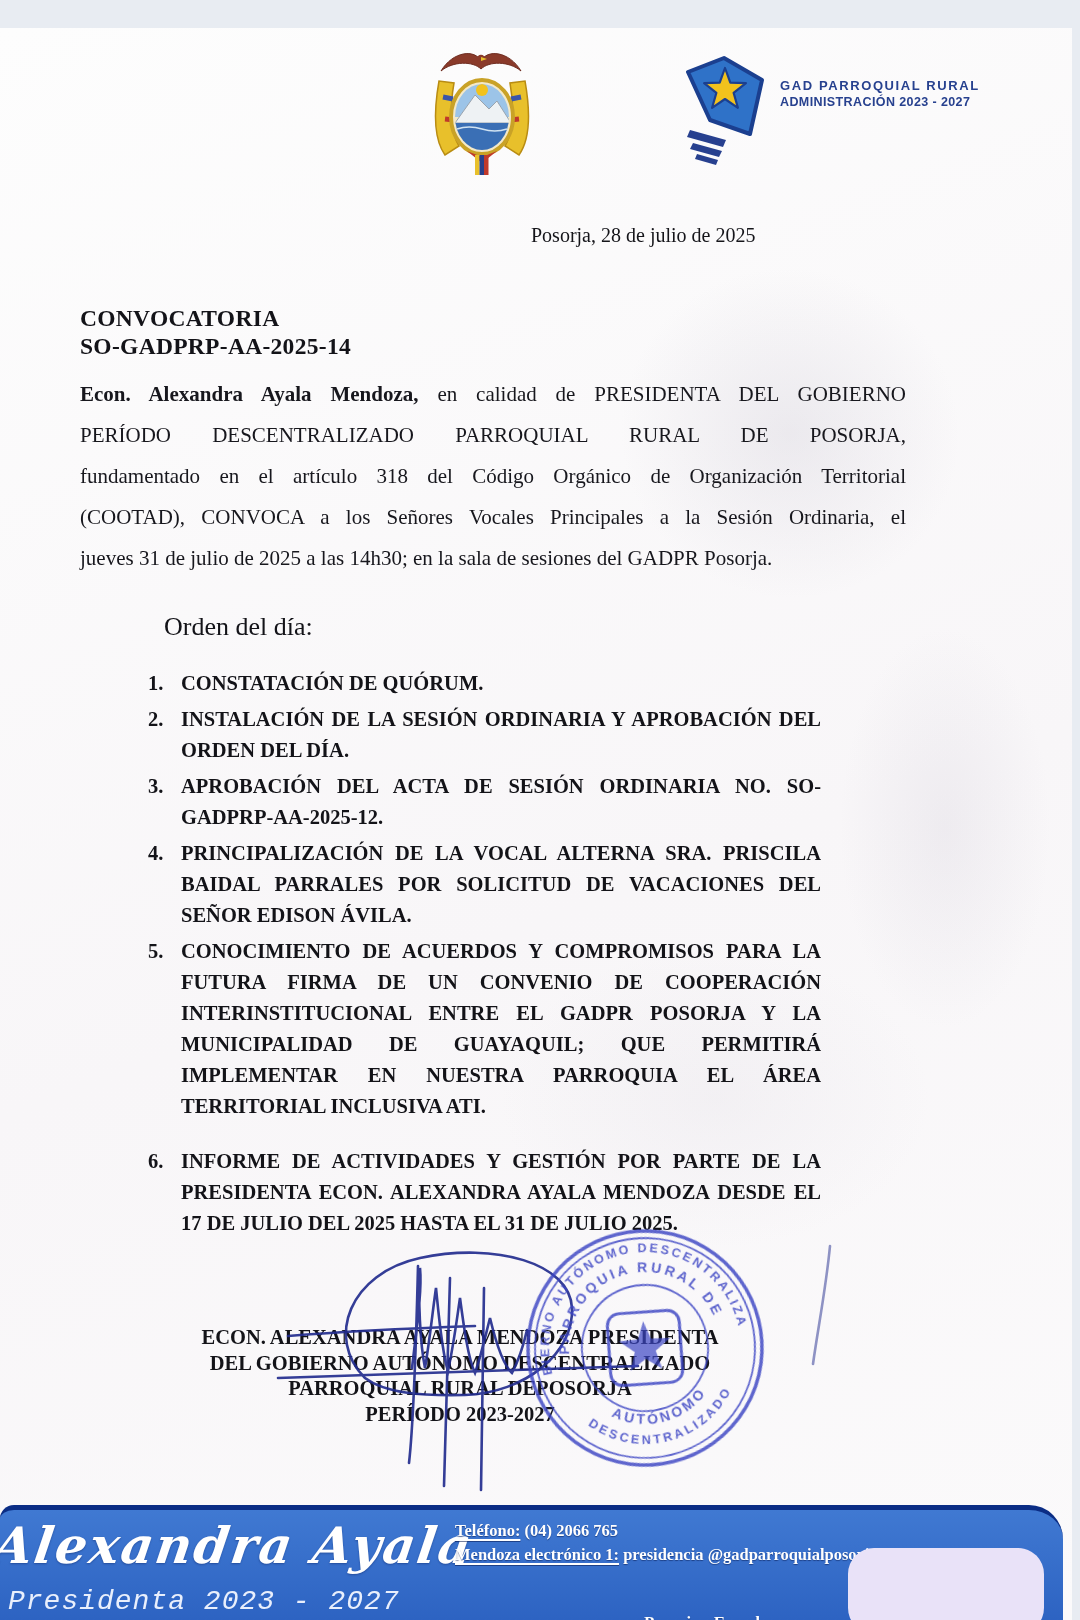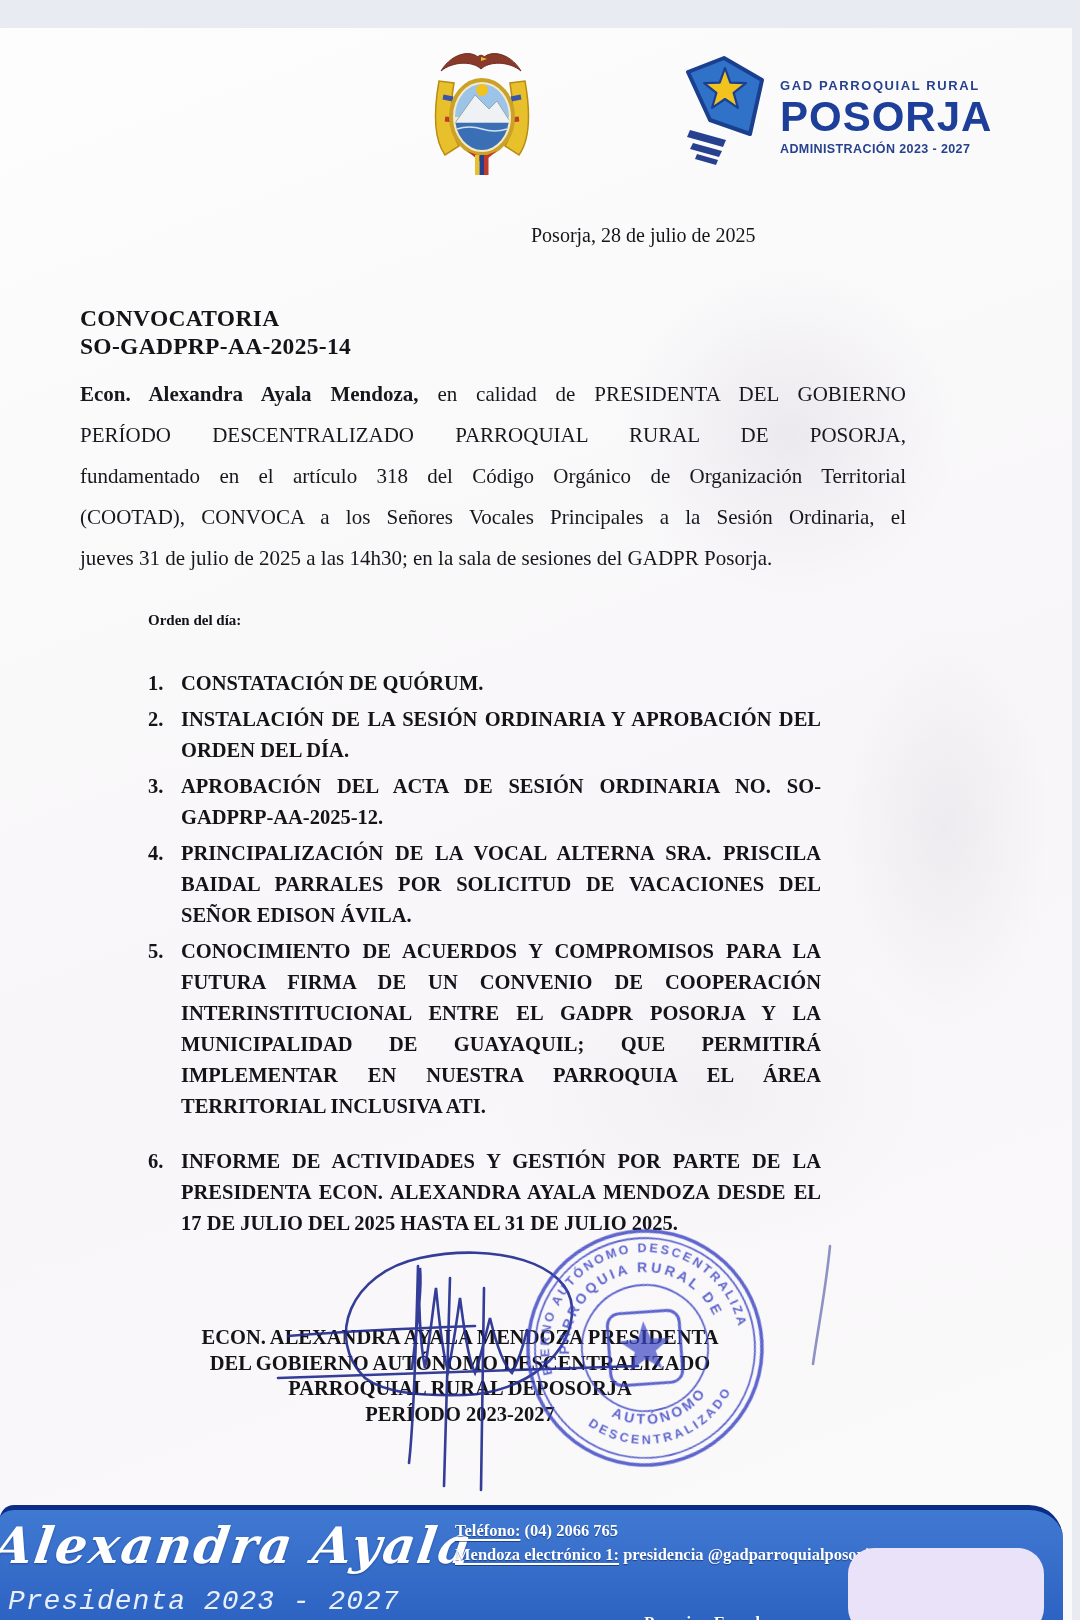--- a/index.html
+++ b/index.html
@@ -31,21 +31,21 @@
 
   .date{position:absolute;left:531px;top:196px;font-size:20px;font-weight:normal;color:#15151a;}
   .title{position:absolute;left:80px;top:276px;width:780px;
     font-weight:bold;font-size:23.5px;line-height:28px;color:#131318;letter-spacing:.3px;}
 
   .para{position:absolute;left:80px;top:346px;width:826px;font-size:21px;color:#17171d;}
   .pl{line-height:41px;text-align:justify;}
   .pl.jl{text-align-last:justify;}
   .para .b{font-weight:bold;}
 
-  .orden-h{position:absolute;left:148px;top:584px;font-size:15px;font-weight:bold;color:#131318;}
+  .orden-h{position:absolute;left:164px;top:584px;font-size:26px;font-weight:normal;color:#131318;}
 
   .orden{position:absolute;left:148px;top:640px;width:673px;margin:0;padding:0;list-style:none;
     font-weight:bold;font-size:20.5px;color:#131318;z-index:2;}
   .orden li{position:relative;padding-left:33px;line-height:31px;margin-bottom:5px;}
   .orden li .num{position:absolute;left:0;top:0;}
   .orden li .txt{display:block;text-align:justify;}
   .orden li.gap{margin-top:24px;}
 
   .nameblock{position:absolute;left:150px;top:1297px;width:620px;text-align:center;
     font-weight:bold;font-size:20.5px;line-height:25.5px;color:#131318;z-index:3;}
@@ -111,21 +111,20 @@
 
   <svg class="brandicon" viewBox="0 0 100 118">
     <path d="M16 22 L52 8 L90 30 L78 84 L38 70 Z" fill="#2f72c8" stroke="#1b3f8f" stroke-width="4" stroke-linejoin="round"></path>
     <path d="M53 18 L58.3 32.7 L73.9 33.2 L61.6 42.8 L65.9 57.8 L53 49 L40.1 57.8 L44.4 42.8 L32.1 33.2 L47.7 32.7 Z" fill="#f2c21d" stroke="#1b3f8f" stroke-width="2.2" stroke-linejoin="round"></path>
     <path d="M18 80 L54 90 L51 97 L15 87 Z" fill="#27408f"></path>
     <path d="M21 93 L50 101 L47 107 L18 99 Z" fill="#27408f"></path>
     <path d="M25 104 L46 110 L44 115 L23 109 Z" fill="#27408f"></path>
   </svg>
   <div class="brandtext">
     <div class="tagline">GAD PARROQUIAL RURAL</div>
-    <div class="brandname">POSORJA</div>
     <div class="admin">ADMINISTRACIÓN 2023 - 2027</div>
   </div>
 
   <div class="date">Posorja, 28 de julio de 2025</div>
 
   <div class="title">
     <div>CONVOCATORIA</div>
     <div>SO-GADPRP-AA-2025-14</div>
   </div>
 

